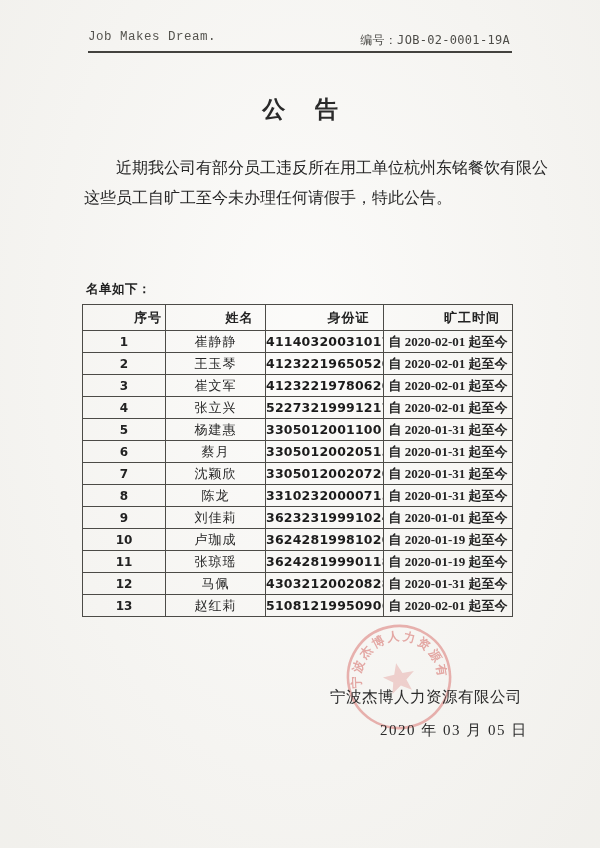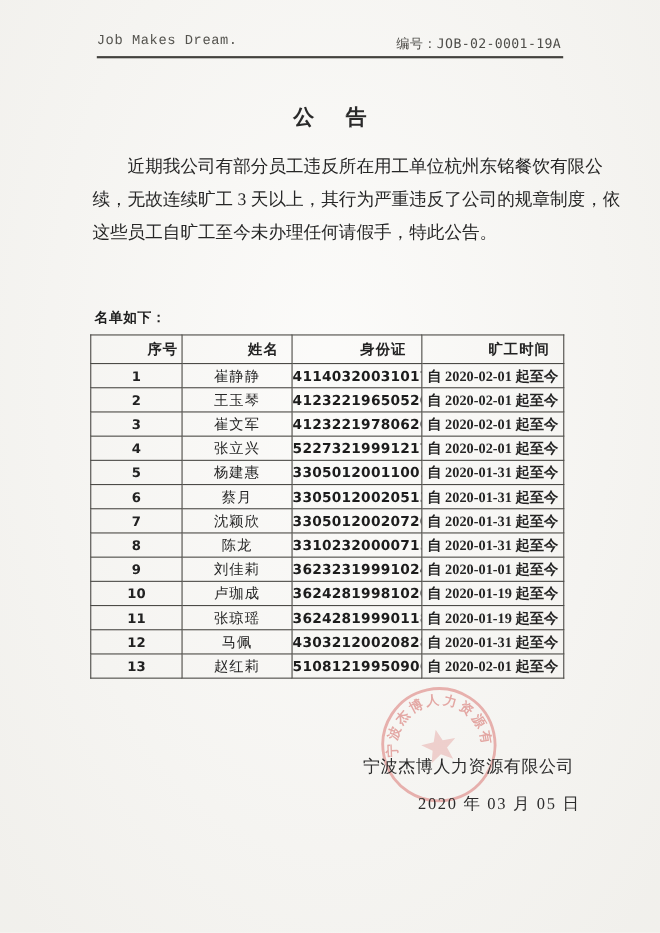--- a/index.html
+++ b/index.html
@@ -24,25 +24,25 @@
     position:absolute;right:90px;top:32px;z-index:2;
     font-family:"DejaVu Sans Mono","Liberation Mono",monospace;
     font-size:12px;color:#4d4c48;letter-spacing:.3px;
   }
   .hdr-rule{
     position:absolute;left:88px;top:51px;width:424px;height:2px;
     background:#43423e;z-index:2;
   }
   .doc-title{
     position:absolute;left:0;top:94px;width:100%;z-index:2;
-    text-align:center;font-size:19px;font-weight:bold;color:#2a2a2a;
+    text-align:center;font-size:23px;font-weight:bold;color:#2a2a2a;
     letter-spacing:12px;text-indent:12px;
   }
   .body-text{
-    position:absolute;left:84px;top:137px;width:433px;z-index:2;
+    position:absolute;left:84px;top:153px;width:433px;z-index:2;
     font-size:16px;color:#262626;
   }
   .body-text .jline{
     line-height:30px;height:30px;white-space:nowrap;
     text-align:justify;text-align-last:justify;
   }
   .body-text .jline.first{text-indent:2em;}
   .body-text .jline.last{text-align-last:left;white-space:normal;}
   .list-label{
     position:absolute;left:86px;top:281px;z-index:2;
@@ -86,21 +86,20 @@
 <div class="paper-texture"></div>
 
 <div class="hdr-slogan">Job Makes Dream.</div>
 <div class="hdr-number">编号：JOB-02-0001-19A</div>
 <div class="hdr-rule"></div>
 
 <div class="doc-title">公 告</div>
 
 <div class="body-text">
   <div class="jline first">近期我公司有部分员工违反所在用工单位杭州东铭餐饮有限公</div>
-  <div class="jline">续，无故连续旷工 3 天以上，其行为严重违反了公司的规章制度，依</div>
   <div class="jline last">这些员工自旷工至今未办理任何请假手，特此公告。</div>
 </div>
 
 <div class="list-label">名单如下：</div>
 
 <table class="roster">
   <colgroup>
     <col style="width:83px">
       <col style="width:100px">
       <col style="width:118px">

